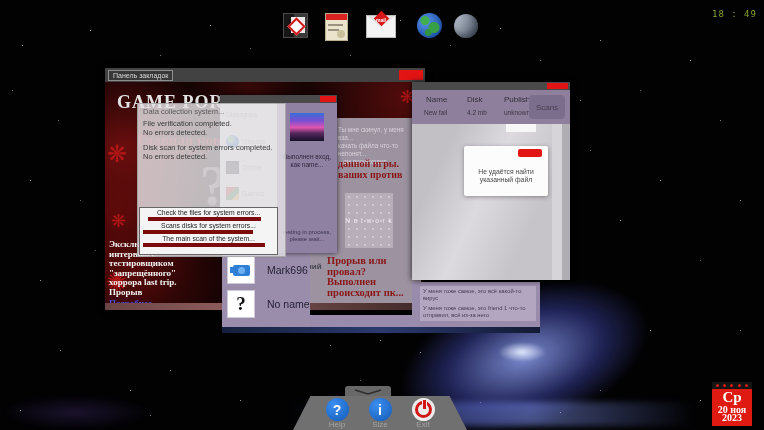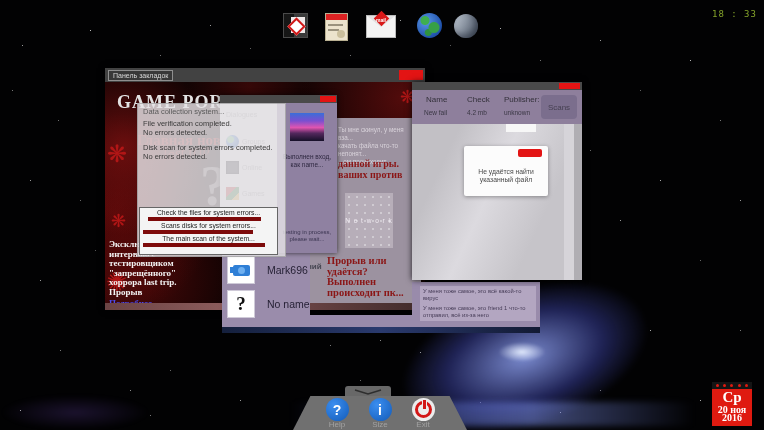--- a/index.html
+++ b/index.html
@@ -134,21 +134,21 @@
     border:1px solid rgba(140,140,140,.6);z-index:40;}
   .d-title{position:absolute;left:5px;top:3px;font-size:7.5px;color:#5a5a5a;}
   .d-log{position:absolute;left:5px;font-size:7.5px;color:#3a3a3a;line-height:9px;}
   .d-log.g1{top:15px;} .d-log.g2{top:39px;}
   .d-actions{position:absolute;left:1px;bottom:1px;width:137px;height:46px;background:#f4f4f4;border:1px solid #666;}
   .d-act{text-align:center;font-size:6.8px;color:#222;margin-top:1px;cursor:default;}
   .d-bar{height:4px;background:#7d0a0a;}
   .d-bar.w1{margin:1px 16px 1px 8px;} .d-bar.w2{margin:1px 24px 1px 3px;} .d-bar.w3{margin:1px 12px 1px 3px;}
 
   
-  .win-file{left:412px;top:82px;width:158px;height:198px;background:#c7c5ca;z-index:50;box-shadow:0 0 6px rgba(0,0,0,.8);padding-left:12px;}
+  .win-file{left:412px;top:82px;width:158px;height:198px;background:#c7c5ca;z-index:50;box-shadow:0 0 6px rgba(0,0,0,.8);}
   .f-titlebar{position:absolute;left:0;top:0;width:100%;height:8px;background:#4a4a4a;}
   .f-close{position:absolute;right:2px;top:1px;width:21px;height:6px;background:#e31414;}
   .f-body{position:absolute;left:0;top:42px;right:0;bottom:0;
     background:linear-gradient(115deg,#c2c0c5 20%,#dcdadf 45%,#c6c4c9 72%);}
   .f-scroll{position:absolute;right:8px;top:0;width:10px;height:100%;background:#d6d4d9;}
   .f-edge{position:absolute;right:0;top:0;width:8px;height:100%;background:#b0aeb3;}
   .f-header{position:absolute;left:0;top:8px;width:100%;height:34px;background:#8e7f9c;}
   .f-col{position:absolute;top:5px;font-size:8px;color:#33303a;}
   .f-val{position:absolute;top:19px;font-size:6.5px;color:#3a3744;}
   .f-open{position:absolute;right:5px;top:5px;width:36px;height:24px;background:#7b6e8d;border-radius:4px;
@@ -203,21 +203,21 @@
     <div class="l2"></div>
     <div class="pic"></div>
   </div>
   <div class="ticon icon-mail">
     <div class="flap"></div>
     <div class="seal"></div>
     <div class="mtx">mail</div>
   </div>
   <div class="ticon icon-globe"></div>
   <div class="ticon icon-planet"></div>
-  <div class="abs clock">18 : 33</div>
+  <div class="abs clock">18 : 49</div>
 
   <div class="abs win-browser">
     <div class="b-titlebar">
       <div class="b-tab">Панель закладок</div>
       <div class="b-close"></div>
     </div>
     <div class="b-content">
       <span class="abs flower" style="left:2px;top:58px;font-size:24px;">❋</span>
       <span class="abs flower" style="left:6px;top:128px;font-size:18px;">❋</span>
       <span class="abs flower" style="left:1px;top:185px;font-size:26px;">✺</span>
@@ -234,21 +234,21 @@
           <div>...ом происходит</div>
         </div>
         <div class="feed-red1">
           <div>данной игры.</div>
           <div>ваших против</div>
         </div>
         <div class="feed-network">N e t w o r k</div>
         <div class="feed-frag">ний</div>
         <div class="feed-red2">
           <div>Прорыв или</div>
-          <div>удаётся?</div>
+          <div>провал?</div>
           <div>Выполнен</div>
           <div>происходит пк...</div>
         </div>
       </div>
 
       <div class="abs b-article">
         <div>Эксклюзивное</div>
         <div>интервью с</div>
         <div>тестировщиком</div>
         <div>"запрещённого"</div>
@@ -334,21 +334,21 @@
   <div class="abs win-file">
     <div class="f-titlebar">
       <div class="f-close"></div>
     </div>
     <div class="f-body">
       <div class="f-scroll"></div>
       <div class="f-edge"></div>
     </div>
     <div class="f-header">
       <div class="f-col" style="left:14px;">Name</div>
-      <div class="f-col" style="left:55px;">Check</div>
+      <div class="f-col" style="left:55px;">Disk</div>
       <div class="f-col" style="left:92px;">Publisher:</div>
       <div class="f-val" style="left:12px;">New fail</div>
       <div class="f-val" style="left:55px;">4.2 mb</div>
       <div class="f-val" style="left:92px;">unknown</div>
       <div class="f-open">Scans</div>
     </div>
     <div class="f-progress"></div>
     <div class="f-error">
       <div class="f-err-close"></div>
       <div class="f-err-text">Не удаётся найти указанный файл</div>
@@ -381,16 +381,16 @@
   <div class="abs calendar">
     <div class="cal-perf">
         <i></i>
         <i></i>
         <i></i>
         <i></i>
         <i></i>
       </div>
     <div class="cal-day">Ср</div>
     <div class="cal-date">20 ноя</div>
-    <div class="cal-year">2016</div>
+    <div class="cal-year">2023</div>
   </div>
 
 </div>
 
 </body></html>

